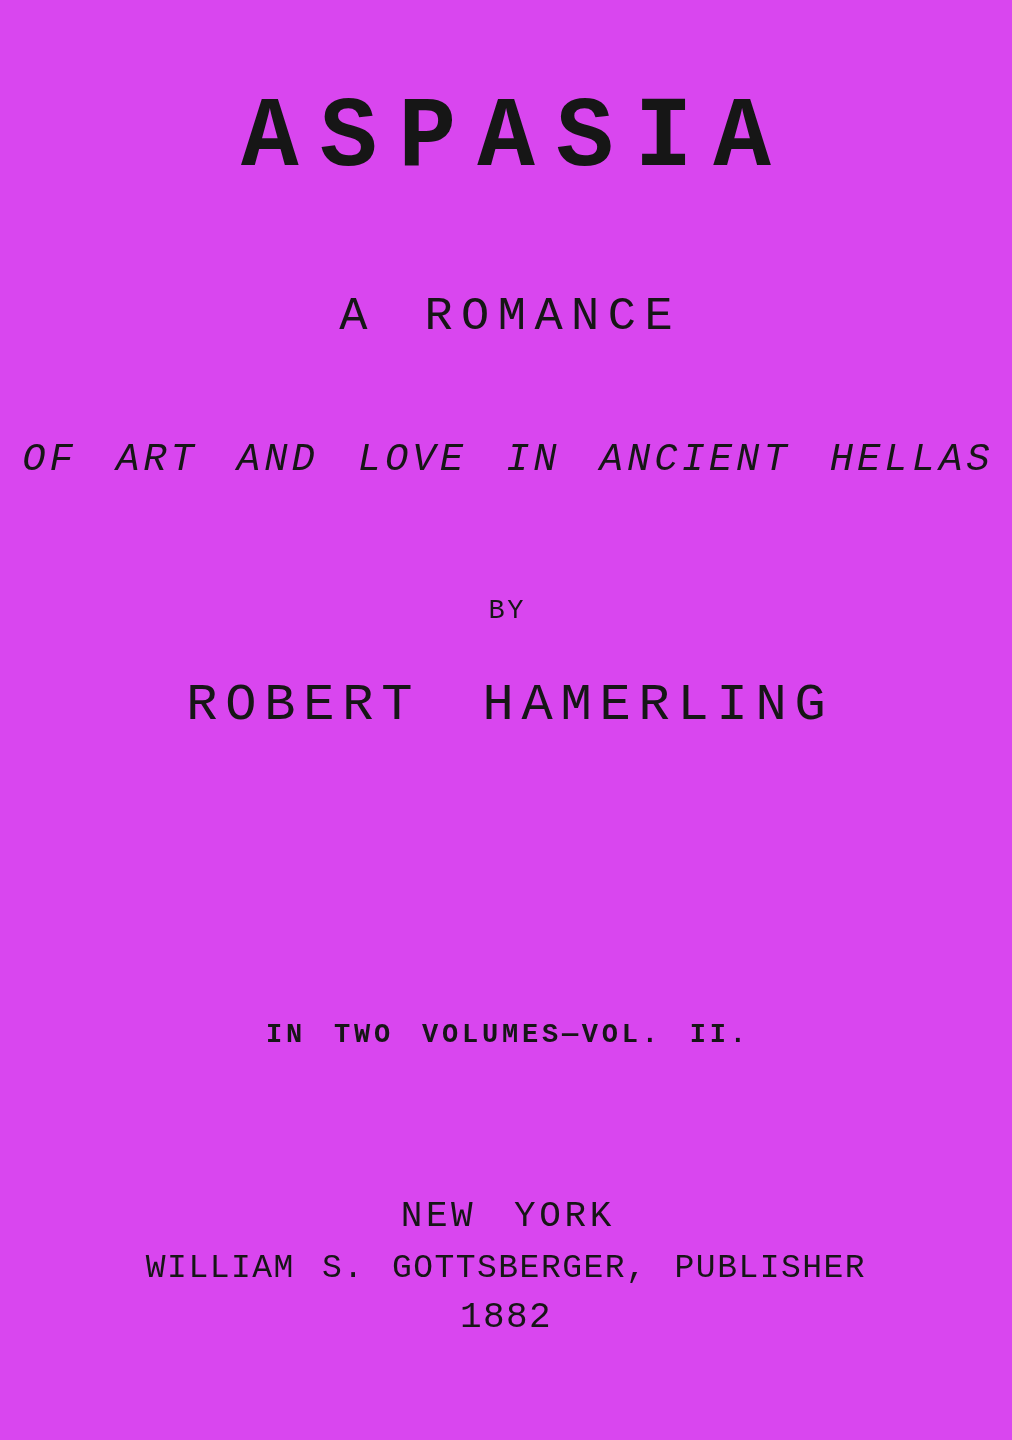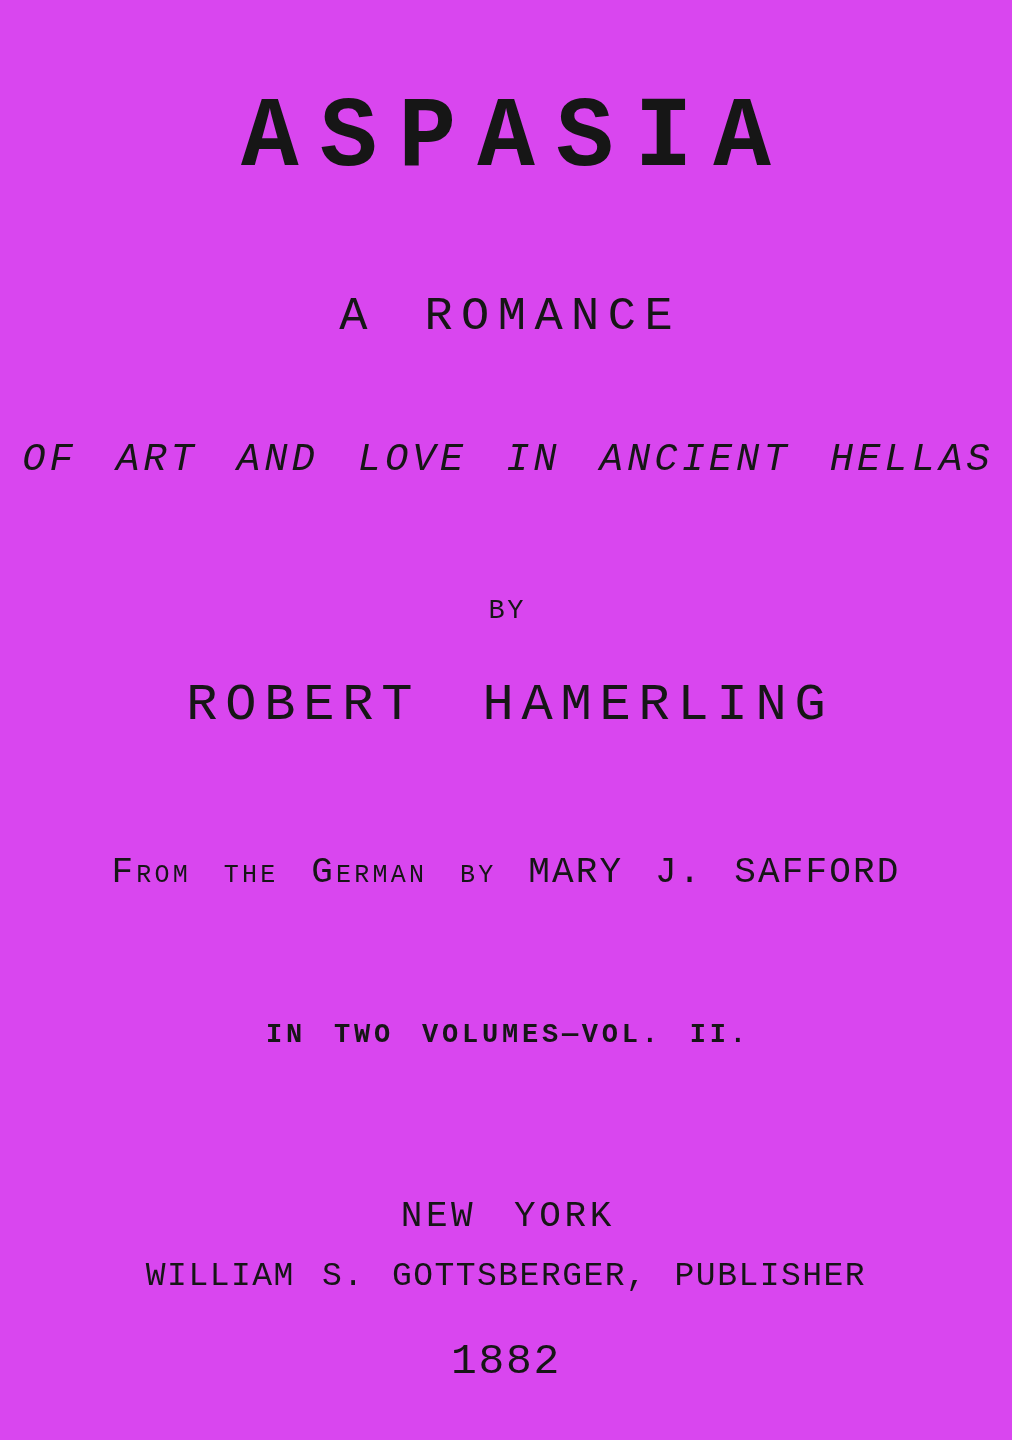--- a/index.html
+++ b/index.html
@@ -91,55 +91,50 @@
     letter-spacing: 0.10em;
     word-spacing: 0.35em;
     margin-left: 0.05em;
   }
   .imprint-publisher {
     top: 1250px;
     font-size: 33px;
     font-weight: 500;
     letter-spacing: 0.045em;
     word-spacing: 0.18em;
-    margin-top: 8px;
   }
   .imprint-address {
     top: 1296px;
     font-size: 25px;
     font-weight: 700;
     letter-spacing: 0.08em;
     word-spacing: 0.22em;
   }
   .imprint-year {
-    top: 1337px;
-    font-size: 43px;
+    top: 1297px;
+    font-size: 36px;
     font-weight: 400;
     letter-spacing: 0.04em;
   }
 </style>
 </head>
 <body>
 
 <div class="page">
 
   <div class="line book-title">ASPASIA</div>
 
   <div class="line subtitle">A ROMANCE</div>
 
   <div class="line tagline">OF ART AND LOVE IN ANCIENT HELLAS</div>
 
   <div class="line byline">BY</div>
 
   <div class="line author">ROBERT HAMERLING</div>
 
-  <div class="line translator-line">
-    <span class="smallcaps">From the German by</span>
-    <span>MARY J. SAFFORD</span>
-  </div>
 
   <div class="line volume-note">IN TWO VOLUMES—VOL. II.</div>
 
   <div class="line imprint-city">NEW YORK</div>
 
   <div class="line imprint-publisher">WILLIAM S. GOTTSBERGER, PUBLISHER</div>
 
 
   <div class="line imprint-year">1882</div>
 

